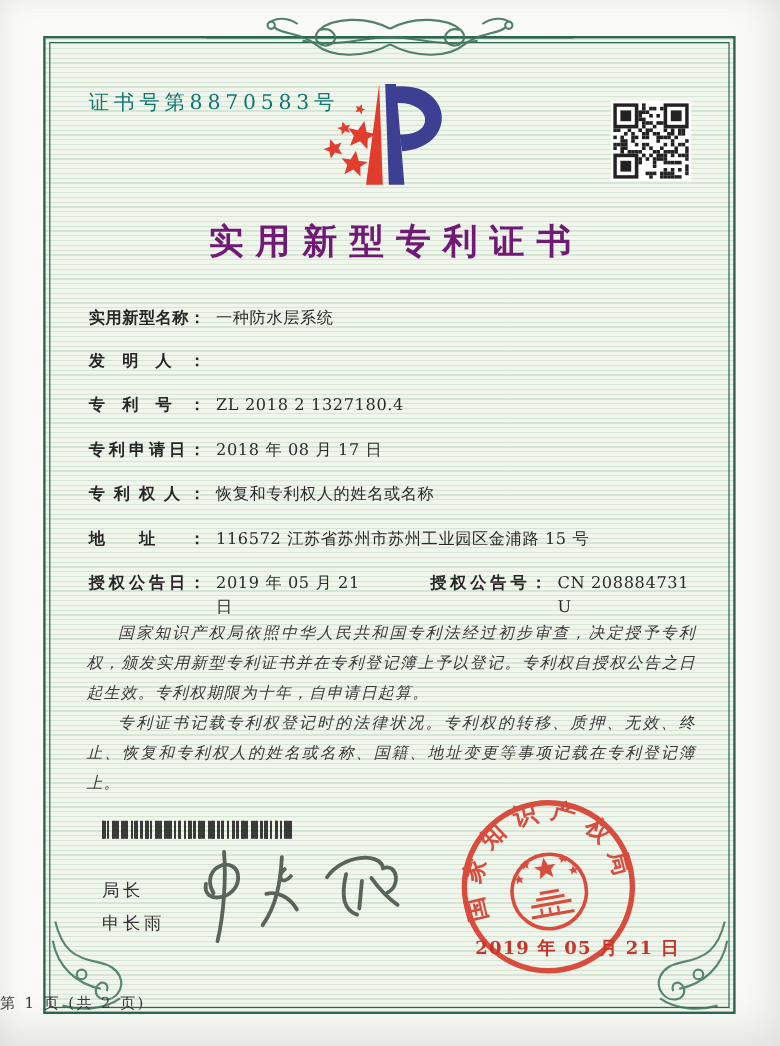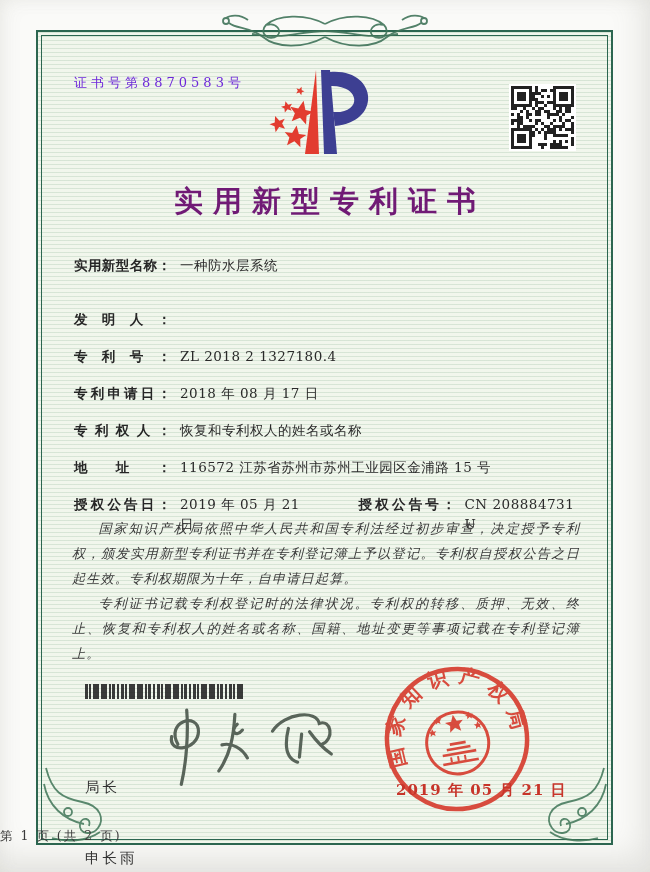--- a/index.html
+++ b/index.html
@@ -11,51 +11,51 @@
     box-shadow: inset -8px -14px 30px rgba(110,110,100,.16), inset 3px 3px 14px rgba(150,150,140,.07);
   }
   .frame {
     position:absolute; left:36px; top:30px; width:577px; height:815px;
     border:2px solid #2c6650;
     outline:1px solid #2c6650; outline-offset:-6px;
     background-color:#f1f6ec;
     background-image:repeating-linear-gradient(180deg, rgba(122,168,132,.22) 0 1px, rgba(255,255,255,0) 1px 4px);
   }
   .cert-no {
-    position:absolute; left:74px; top:74px; font-size:13px; letter-spacing:4px; color:#6d28d9;
+    position:absolute; left:74px; top:74px; font-size:17px; letter-spacing:4px; color:#0f766e;
   }
   .logo { position:absolute; left:258px; top:58px; width:140px; height:108px; }
   .qr { position:absolute; left:509px; top:84px; width:67px; height:67px; background:#fff; padding:2px; }
   .title {
     position:absolute; left:0; top:182px; width:100%; text-align:center;
     font-size:29px; font-weight:600; letter-spacing:10px; padding-left:10px; color:#701a75;
   }
   .fields { position:absolute; left:74px; top:255px; width:510px; }
   .field { display:flex; height:20px; line-height:20px; margin-bottom:17px; }
-  .field.first { margin-bottom:34px;align-items:flex-end; }
+  .field.first { margin-bottom:16px;align-items:flex-end; }
   .flabel {
     display:inline-block; width:97px; text-align:justify; text-align-last:justify;
     font-size:13.5px; font-weight:600; color:#262626; flex:0 0 auto;
   }
   .fvalue { font-size:13.5px; color:#2a2a2a; letter-spacing:.5px; margin-left:9px; }
   .grant-pair2 { display:flex; margin-left:44px; }
   .body-text { position:absolute; left:72px; top:516px; width:508px; }
   .body-text p {
     font-size:13.2px; line-height:25px; letter-spacing:1.1px; color:#3a3a3a;
     text-indent:2em; text-align:justify; font-style:italic;
   }
   .barcode {
     position:absolute; left:85px; top:684px; width:159px; height:15px;
     background-image:
       repeating-linear-gradient(90deg,#1b1b1b 0 2px, rgba(0,0,0,0) 2px 4px),
       repeating-linear-gradient(90deg,#1b1b1b 0 3px, rgba(0,0,0,0) 3px 9px);
     opacity:.85;
   }
   .director { position:absolute; left:85px; top:730px; }
-  .director div { font-size:14.5px; letter-spacing:3px; color:#333; line-height:27px;margin-top:44px; }
+  .director div { font-size:14.5px; letter-spacing:3px; color:#333; line-height:27px; }
   .signature { position:absolute; left:148px; top:702px; width:195px; height:88px; transform:rotate(-2deg); }
   .seal { position:absolute; left:376px; top:658px; width:162px; height:166px; }
   .seal-date {
     position:absolute; left:396px; top:781px; font-size:15px; font-weight:600;
     color:#c7342a; letter-spacing:1px;
   }
   .footer {
     position:absolute; left:0; top:828px; width:100%; text-align:left;
     font-size:12.5px; letter-spacing:2px; color:#3a3a3a;
   }

